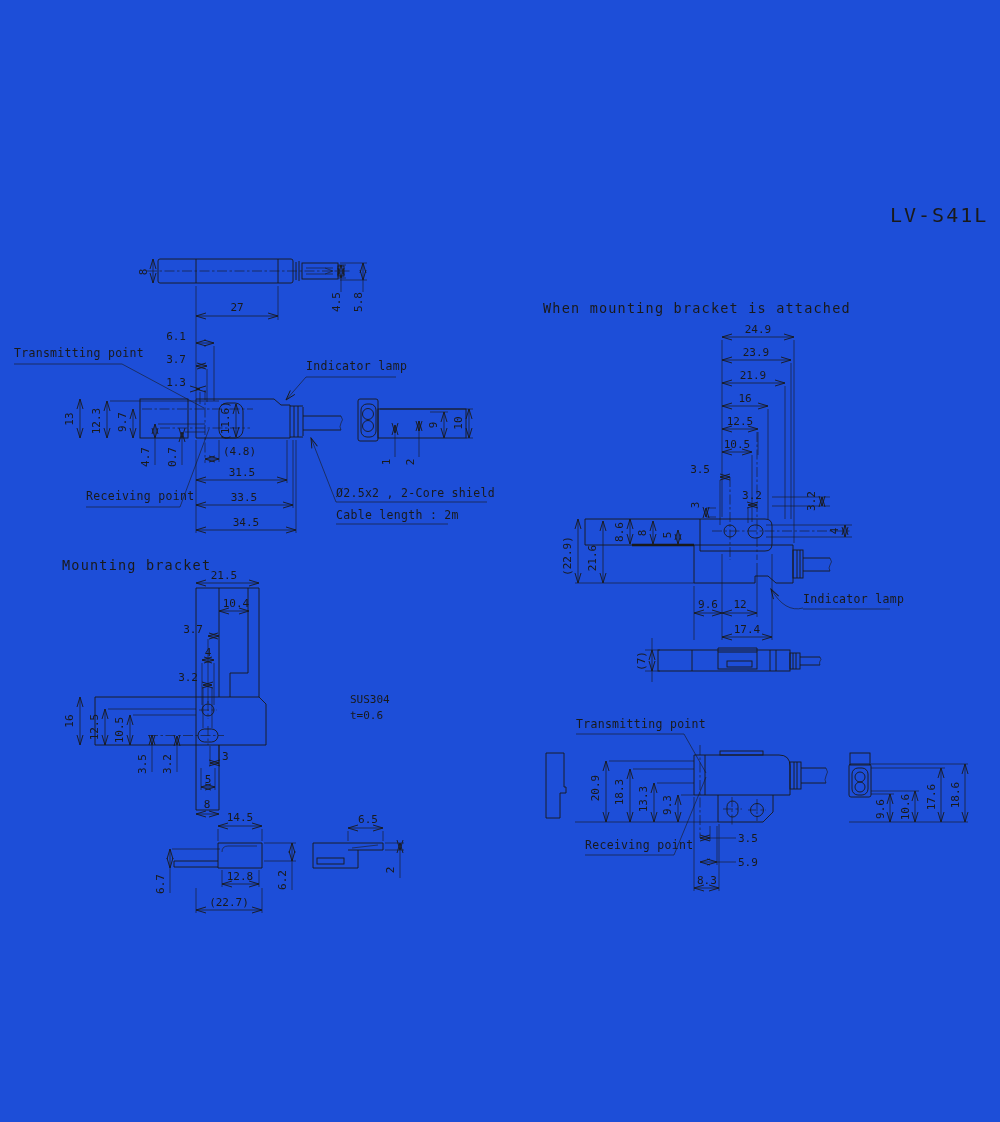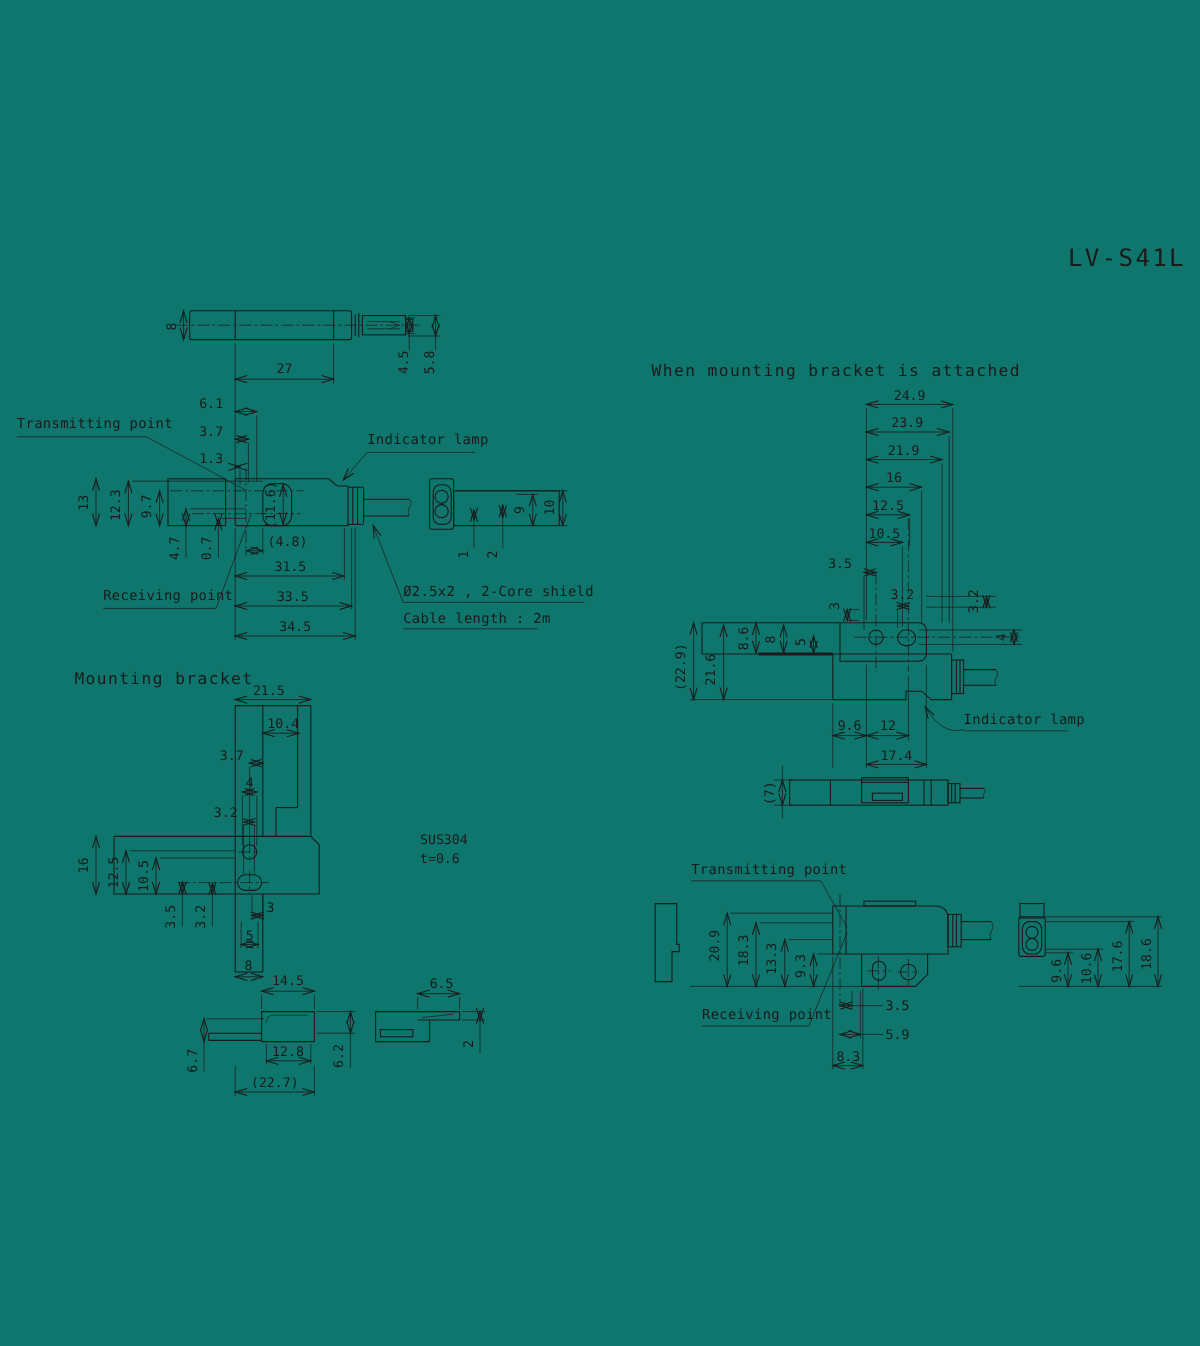--- a/index.html
+++ b/index.html
@@ -1,16 +1,16 @@
 <!DOCTYPE html>
 <html><head>
 <meta charset="utf-8">
 <style>
   html,body{margin:0;padding:0;background:#ffffff;}
-  #canvas{position:relative;width:1000px;height:1122px;background:#0f766e;overflow:hidden;}
+  #canvas{position:relative;width:1000px;height:1122px;background:#1d4ed8;overflow:hidden;}
   svg{position:absolute;left:0;top:0;}
   .ln{stroke:#1a1a1a;stroke-width:0.9;fill:none;}
   .thin{stroke:#1a1a1a;stroke-width:0.6;fill:none;}
   .thick{stroke:#1a1a1a;stroke-width:2.4;fill:none;}
   .cl{stroke:#1a1a1a;stroke-width:0.6;fill:none;stroke-dasharray:10 2.5 2.5 2.5;}
   .dim{stroke:#1a1a1a;stroke-width:0.7;fill:none;marker-start:url(#ah);marker-end:url(#ah);}
   text{font-family:"DejaVu Sans Mono",monospace;font-size:11px;fill:#1a1a1a;}
   .mid{text-anchor:middle;}
   .end{text-anchor:end;}
   .lbl{font-size:11.5px;letter-spacing:0.3px;}

